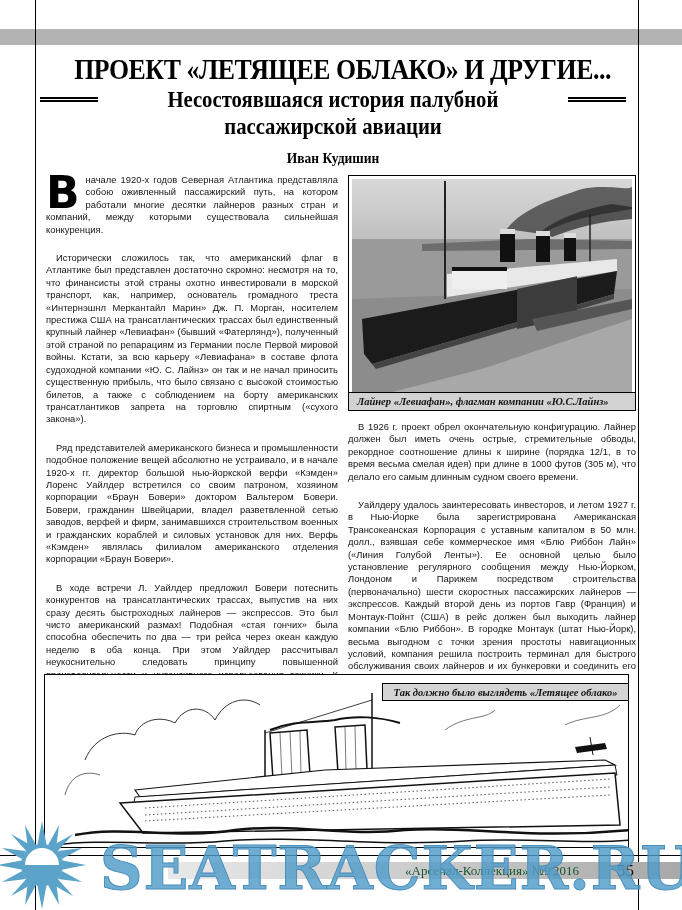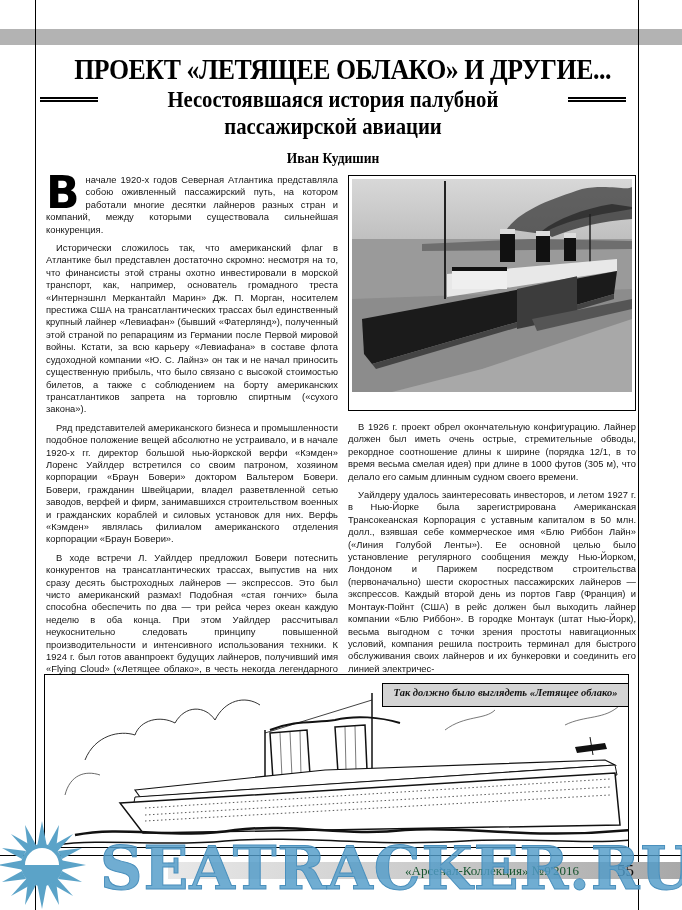--- a/index.html
+++ b/index.html
@@ -10,33 +10,33 @@
   .title-block { position:absolute; left:32px; top:52px; width:602px; text-align:center; font-family:"Liberation Serif", serif; color:#000000; }
   .main-title { font-size:30px; font-weight:bold; letter-spacing:-0.5px; transform:scaleX(0.86); transform-origin:center; white-space:nowrap; line-height:34px; }
   .subtitle-row { display:flex; align-items:center; justify-content:space-between; margin-top:0px; }
   .subtitle-row .rule { width:58px; height:5px; border-top:2px solid #000; border-bottom:2px solid #000; box-sizing:border-box; margin:0 8px; }
   .subtitle { font-size:23px; font-weight:bold; line-height:27px; transform:scaleX(0.9); white-space:nowrap; }
   .subtitle2 { font-size:23px; font-weight:bold; line-height:28px; transform:scaleX(0.9); }
   .author { font-size:15px; font-weight:bold; margin-top:9px; transform:scaleX(0.9); }
 
   .col { position:absolute; font-size:9.4px; line-height:12.4px; text-align:justify; font-family:"Liberation Sans", sans-serif; color:#141414; }
   .col p { margin:0; text-indent:10px; }
-  .col p + p { margin-top:6px; }
+  .col p + p { margin-top:16px; }
   .col.left { left:46px; top:174px; width:292px; }
   .dropcap { float:left; font-family:"DejaVu Sans", sans-serif; font-weight:bold; font-size:44px; line-height:36px; margin:1px 6px 0 0; color:#000; }
   .col p.first { text-indent:0; }
 
   .photo-frame { position:absolute; left:348px; top:175px; width:288px; height:236px; border:1px solid #000; box-sizing:border-box; background:#fff; }
   .photo { position:absolute; left:3px; top:3px; width:280px; height:213px; overflow:hidden; background:#b9b9b9; }
   .photo svg { display:block; }
   .photo-caption { position:absolute; left:0; bottom:0; width:100%; height:18px; background:#d2d2d2; border-top:1px solid #000; font-family:"Liberation Serif", serif; font-style:italic; font-weight:bold; font-size:10.5px; line-height:18px; padding-left:8px; box-sizing:border-box; }
   .col.right { left:348px; top:421px; width:288px; }
 
   .illus-frame { position:absolute; left:44px; top:674px; width:585px; height:174px; border:1px solid #000; box-sizing:border-box; background:#fff; overflow:hidden; }
-  .illus-caption { position:absolute; right:0; top:8px; width:246px; height:24px; background:#d4d4d4; border:1px solid #000; border-right:none; font-family:"Liberation Serif", serif; font-style:italic; font-weight:bold; font-size:10.5px; line-height:18px; text-align:center; box-sizing:border-box; }
+  .illus-caption { position:absolute; right:0; top:8px; width:246px; height:18px; background:#d4d4d4; border:1px solid #000; border-right:none; font-family:"Liberation Serif", serif; font-style:italic; font-weight:bold; font-size:10.5px; line-height:18px; text-align:center; box-sizing:border-box; }
 
   .hline-bottom { position:absolute; left:0; top:855px; width:682px; height:1px; background:#000; }
   .band-bottom { position:absolute; left:168px; top:862px; width:514px; height:17px; background:linear-gradient(to right, #e8e8e8, #c8c8c8 55%, #a8a8a8); }
   .footer-text { position:absolute; left:405px; top:862px; font-family:"Liberation Serif", serif; font-size:13px; line-height:17px; color:#14532d; white-space:nowrap; }
   .footer-page { position:absolute; left:617px; top:862px; font-family:"Liberation Serif", serif; font-size:17px; line-height:17px; color:#111; }
 
   .watermark { position:absolute; left:0; top:820px; width:682px; height:90px; pointer-events:none; }
   .wm-text { position:absolute; left:100px; top:838px; font-family:"DejaVu Serif", serif; font-weight:bold; font-size:60px; line-height:60px; letter-spacing:1px; color:rgba(80,155,200,0.82); -webkit-text-stroke:1px #4a90bd; white-space:nowrap; transform:scaleX(0.98); transform-origin:left; }
 </style>
 </head>
@@ -96,20 +96,21 @@
       <rect x="100" y="88" width="55" height="4" fill="#111"></rect>
 
       <path d="M10 140 L265 92 L262 115 L20 185 L12 175 Z" fill="#1b1b1b"></path>
       <path d="M20 185 L262 115 L262 120 L24 190 Z" fill="#444"></path>
 
       <path d="M40 213 L130 190 L280 140 L280 213 Z" fill="#a8a8a8"></path>
       <rect x="165" y="145" width="60" height="40" fill="#3c3c3c" transform="skewY(-12)"></rect>
       <path d="M180 140 L280 120 L280 130 L185 152Z" fill="#555"></path>
     </svg>
   </div>
+  <div class="photo-caption">Лайнер «Левиафан», флагман компании «Ю.С.Лайнз»</div>
 </div>
 
 <div class="col right">
   <p>В 1926 г. проект обрел окончательную конфигурацию. Лайнер должен был иметь очень острые, стремительные обводы, рекордное соотношение длины к ширине (порядка 12/1, в то время весьма смелая идея) при длине в 1000 футов (305 м), что делало его самым длинным судном своего времени.</p>
   <p>Уайлдеру удалось заинтересовать инвесторов, и летом 1927 г. в Нью-Йорке была зарегистрирована Американская Трансокеанская Корпорация с уставным капиталом в 50 млн. долл., взявшая себе коммерческое имя «Блю Риббон Лайн» («Линия Голубой Ленты»). Ее основной целью было установление регулярного сообщения между Нью-Йорком, Лондоном и Парижем посредством строительства (первоначально) шести скоростных пассажирских лайнеров — экспрессов. Каждый второй день из портов Гавр (Франция) и Монтаук-Пойнт (США) в рейс должен был выходить лайнер компании «Блю Риббон». В городке Монтаук (штат Нью-Йорк), весьма выгодном с точки зрения простоты навигационных условий, компания решила построить терминал для быстрого обслуживания своих лайнеров и их бункеровки и соединить его линией электричес-</p>
 </div>
 
 <div class="illus-frame">
   <svg width="585" height="174" viewBox="0 0 585 174">
 

